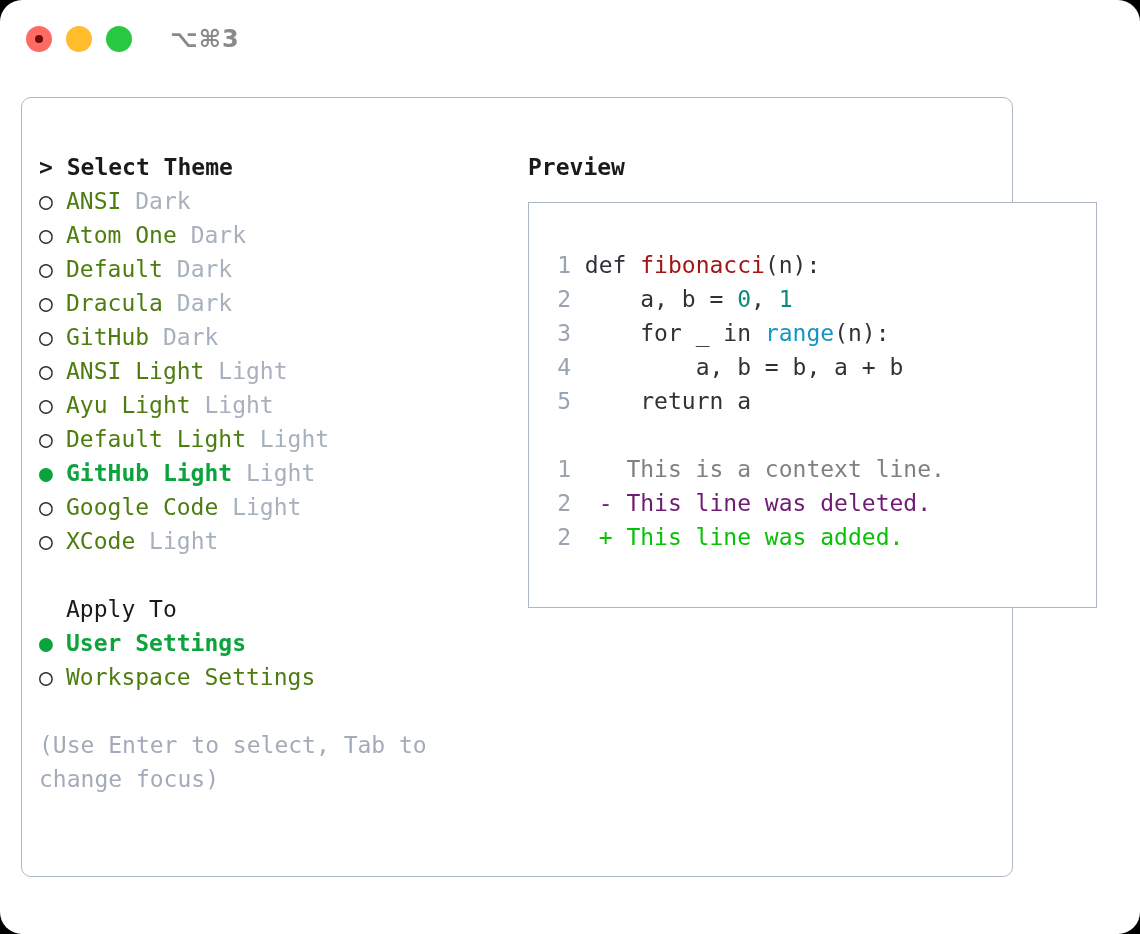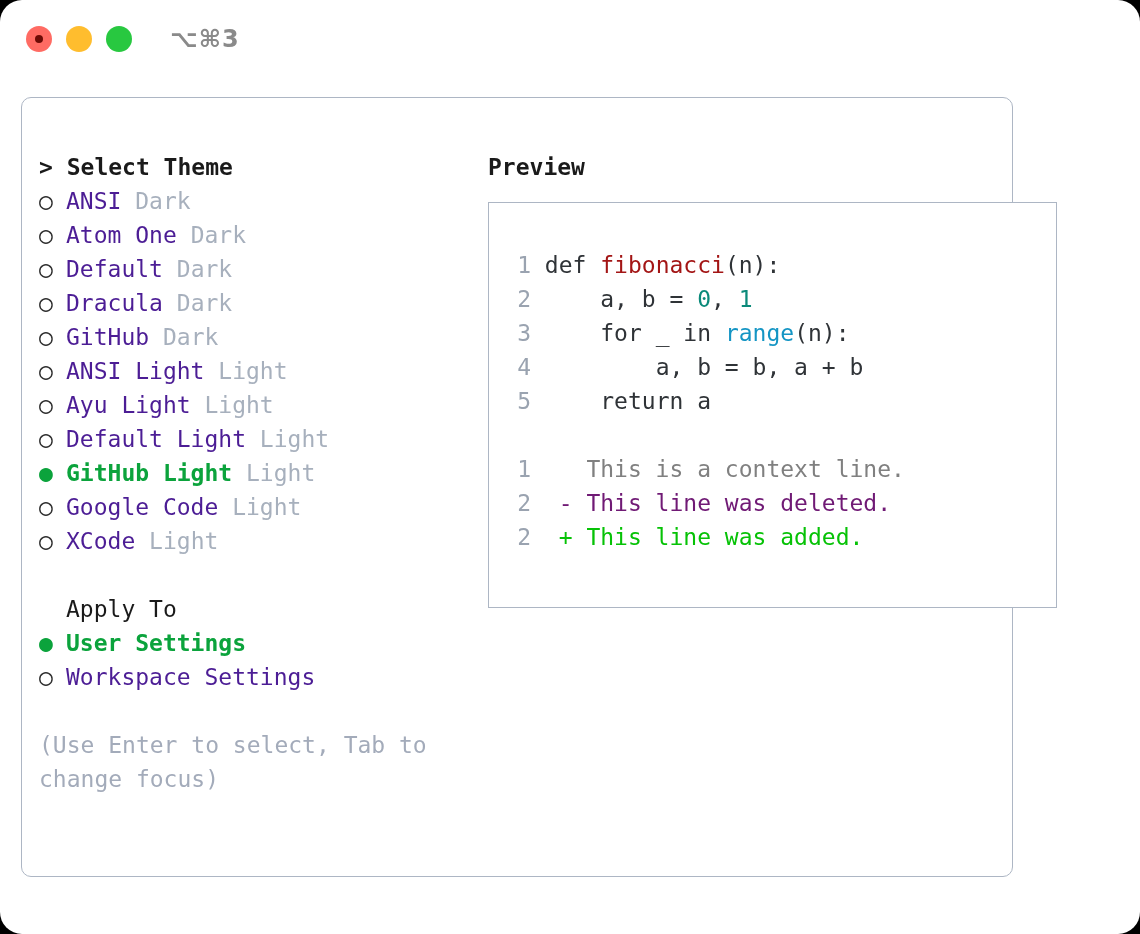--- a/index.html
+++ b/index.html
@@ -90,41 +90,41 @@
     color: #2f2f2f;
     white-space: pre;
   }
   .bullet {
     display: inline-block;
     width: 27px;
   }
   .bullet.on { color: #0ba33c; }
   .bullet.off { color: #2f2f2f; }
   .opt-row.sel .opt-label { color: #0ba33c; font-weight: bold; }
-  .opt-label { color: #4c1d95; }
+  .opt-label { color: #4d7c0f; }
   .tag { color: #a7b0bd; }
   .spacer-row { height: 34px; }
   .sub-head {
     font-size: 23px;
     line-height: 34px;
     color: #1a1a1a;
     white-space: pre;
     padding-left: 27px;
   }
   #hint {
     margin-top: 34px;
     font-size: 23px;
     line-height: 34px;
     color: #a3abba;
     width: 400px;
   }
   
   #right-pane {
     position: absolute;
-    left: 466px;
+    left: 506px;
     top: 52px;
     width: 490px;
   }
   #preview-title {
     font-size: 23px;
     line-height: 34px;
     font-weight: bold;
     color: #1a1a1a;
   }
   #preview-box {

